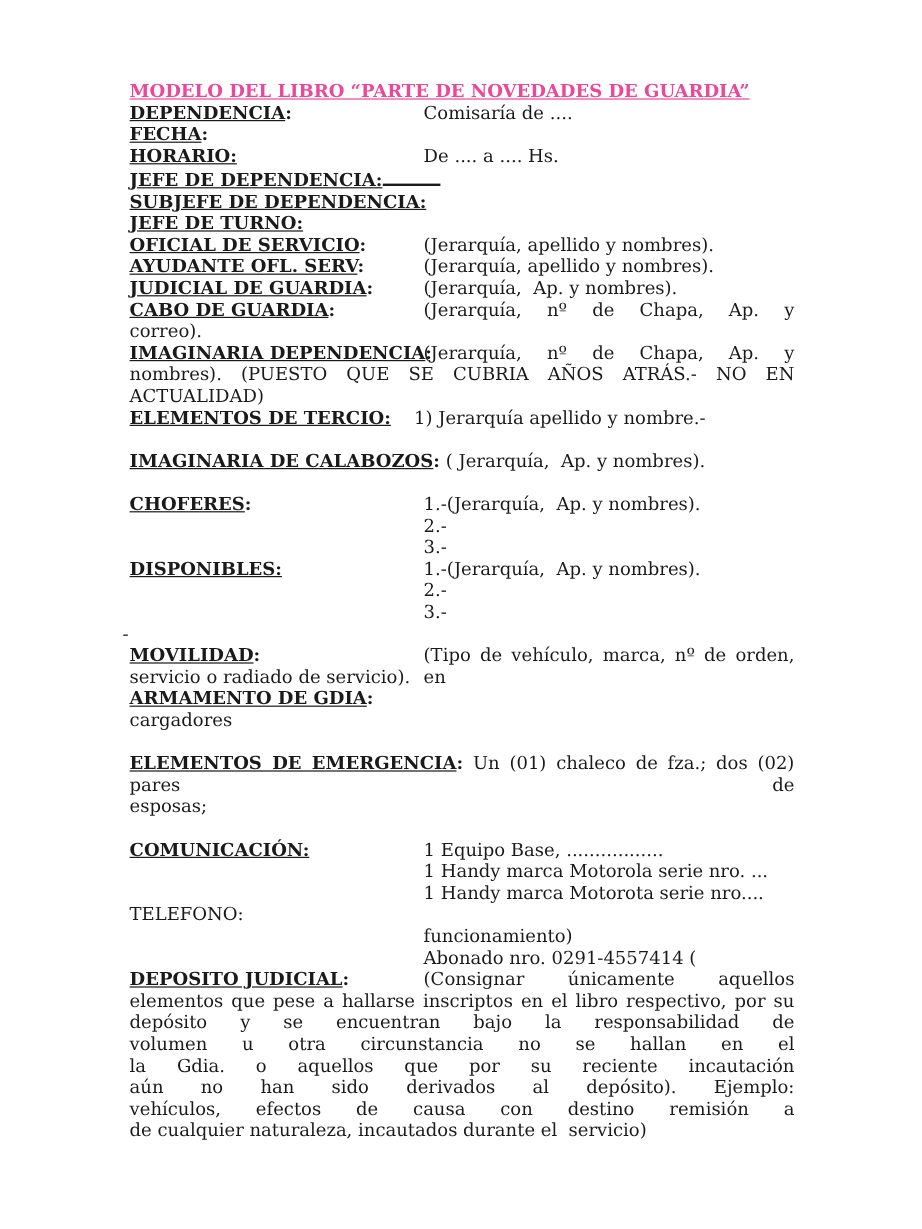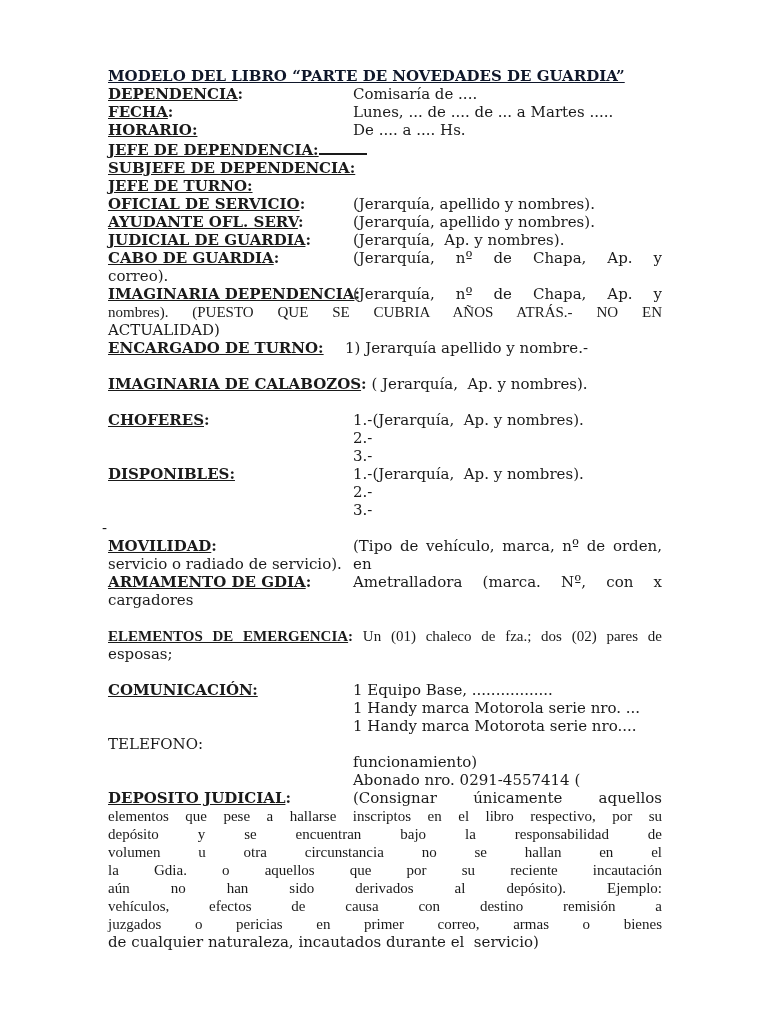--- a/index.html
+++ b/index.html
@@ -17,38 +17,38 @@
   }
   .l{position:relative;min-height:18px;}
   .title{font-weight:bold;text-decoration:underline;}
   .lbl{font-weight:bold;text-decoration:underline;text-align:center;}
   .plainlbl{font-weight:normal;text-decoration:none;}
   .sep{font-weight:bold;}
   .v{position:absolute;left:245px;top:0;white-space:pre;}
   .c2{left:300px;}
   .c3{left:237px;}
   .vj{position:absolute;left:245px;right:0;top:0;display:block;text-align:justify;text-align-last:justify;}
-  .fj{text-align:justify;text-align-last:justify;font-family:Liberation Serif, serif;}
+  .fj{text-align:justify;text-align-last:justify;}
   .t{white-space:pre-wrap;}
   .vi{white-space:pre;}
   .vin{white-space:normal;}
   .blank{height:18px;}
   .dash{margin-left:-6px;}
   .ublank{display:inline-block;width:48px;height:14px;border-bottom:2px solid #1a1a1a;vertical-align:baseline;}
 </style>
 </head>
 <body>
 
 <div class="page">
 
-  <div class="l"><span class="title" style="color: #0f172a;">MODELO DEL LIBRO “PARTE DE NOVEDADES DE GUARDIA”</span></div>
+  <div class="l"><span class="title" style="color: #ec4899;">MODELO DEL LIBRO “PARTE DE NOVEDADES DE GUARDIA”</span></div>
 
   <div class="l"><span class="lbl">DEPENDENCIA</span><span class="sep">:</span><span class="v">Comisaría de ....</span></div>
 
-  <div class="l"><span class="lbl">FECHA</span><span class="sep">:</span><span class="v">Lunes, ... de .... de ... a Martes .....</span></div>
+  <div class="l"><span class="lbl">FECHA</span><span class="sep">:</span></div>
 
   <div class="l"><span class="lbl">HORARIO:</span><span class="v">De .... a .... Hs.</span></div>
 
   <div class="l"><span class="lbl">JEFE DE DEPENDENCIA:</span><span class="ublank"></span></div>
 
   <div class="l"><span class="lbl">SUBJEFE DE DEPENDENCIA:</span></div>
 
   <div class="l"><span class="lbl">JEFE DE TURNO:</span></div>
 
   <div class="l"><span class="lbl">OFICIAL DE SERVICIO</span><span class="sep">:</span><span class="v">(Jerarquía, apellido y nombres).</span></div>
@@ -60,21 +60,21 @@
   <div class="l"><span class="lbl">CABO DE GUARDIA</span><span class="sep">:</span><span class="vj">(Jerarquía, nº de Chapa, Ap. y</span></div>
 
   <div class="l t">correo).</div>
 
   <div class="l"><span class="lbl">IMAGINARIA DEPENDENCIA</span><span class="sep">:</span><span class="vj">(Jerarquía, nº de Chapa, Ap. y</span></div>
 
   <div class="l fj">nombres). (PUESTO QUE SE CUBRIA AÑOS ATRÁS.- NO EN</div>
 
   <div class="l t">ACTUALIDAD)</div>
 
-  <div class="l"><span class="lbl">ENCARGADO DE TURNO:</span><span class="v c3">1) Jerarquía apellido y nombre.-</span></div>
+  <div class="l"><span class="lbl">ELEMENTOS DE TERCIO:</span><span class="v c3">1) Jerarquía apellido y nombre.-</span></div>
 
   <div class="l blank"></div>
 
   <div class="l"><span class="lbl">IMAGINARIA DE CALABOZOS</span><span class="sep">:</span> <span class="vi">( Jerarquía,  Ap. y nombres).</span></div>
 
   <div class="l blank"></div>
 
   <div class="l"><span class="lbl">CHOFERES</span><span class="sep">:</span><span class="v">1.-(Jerarquía,  Ap. y nombres).</span></div>
 
   <div class="l">
@@ -94,21 +94,21 @@
   <div class="l">
       <span class="v">3.-</span>
     </div>
 
   <div class="l t dash">-</div>
 
   <div class="l"><span class="lbl">MOVILIDAD</span><span class="sep">:</span><span class="vj">(Tipo de vehículo, marca, nº de orden, en</span></div>
 
   <div class="l t">servicio o radiado de servicio).</div>
 
-  <div class="l"><span class="lbl">ARMAMENTO DE GDIA</span><span class="sep">:</span><span class="vj">Ametralladora (marca. Nº, con x</span></div>
+  <div class="l"><span class="lbl">ARMAMENTO DE GDIA</span><span class="sep">:</span></div>
 
   <div class="l t">cargadores</div>
 
   <div class="l blank"></div>
 
   <div class="l fj"><span class="lbl">ELEMENTOS DE EMERGENCIA</span><span class="sep">:</span> <span class="vin">Un (01) chaleco de fza.; dos (02) pares de</span></div>
 
   <div class="l t">esposas;</div>
 
   <div class="l blank"></div>
@@ -134,16 +134,15 @@
     </div>
 
   <div class="l"><span class="lbl">DEPOSITO JUDICIAL</span><span class="sep">:</span><span class="vj">(Consignar únicamente aquellos</span></div>
 
   <div class="l fj">elementos que pese a hallarse inscriptos en el libro respectivo, por su</div>
   <div class="l fj">depósito y se encuentran bajo la responsabilidad de</div>
   <div class="l fj">volumen u otra circunstancia no se hallan en el</div>
   <div class="l fj">la Gdia. o aquellos que por su reciente incautación</div>
   <div class="l fj">aún no han sido derivados al depósito). Ejemplo:</div>
   <div class="l fj">vehículos, efectos de causa con destino remisión a</div>
-  <div class="l fj">juzgados o pericias en primer correo, armas o bienes</div>
   <div class="l t">de cualquier naturaleza, incautados durante el  servicio)</div>
 
 </div>
 
 </body></html>

